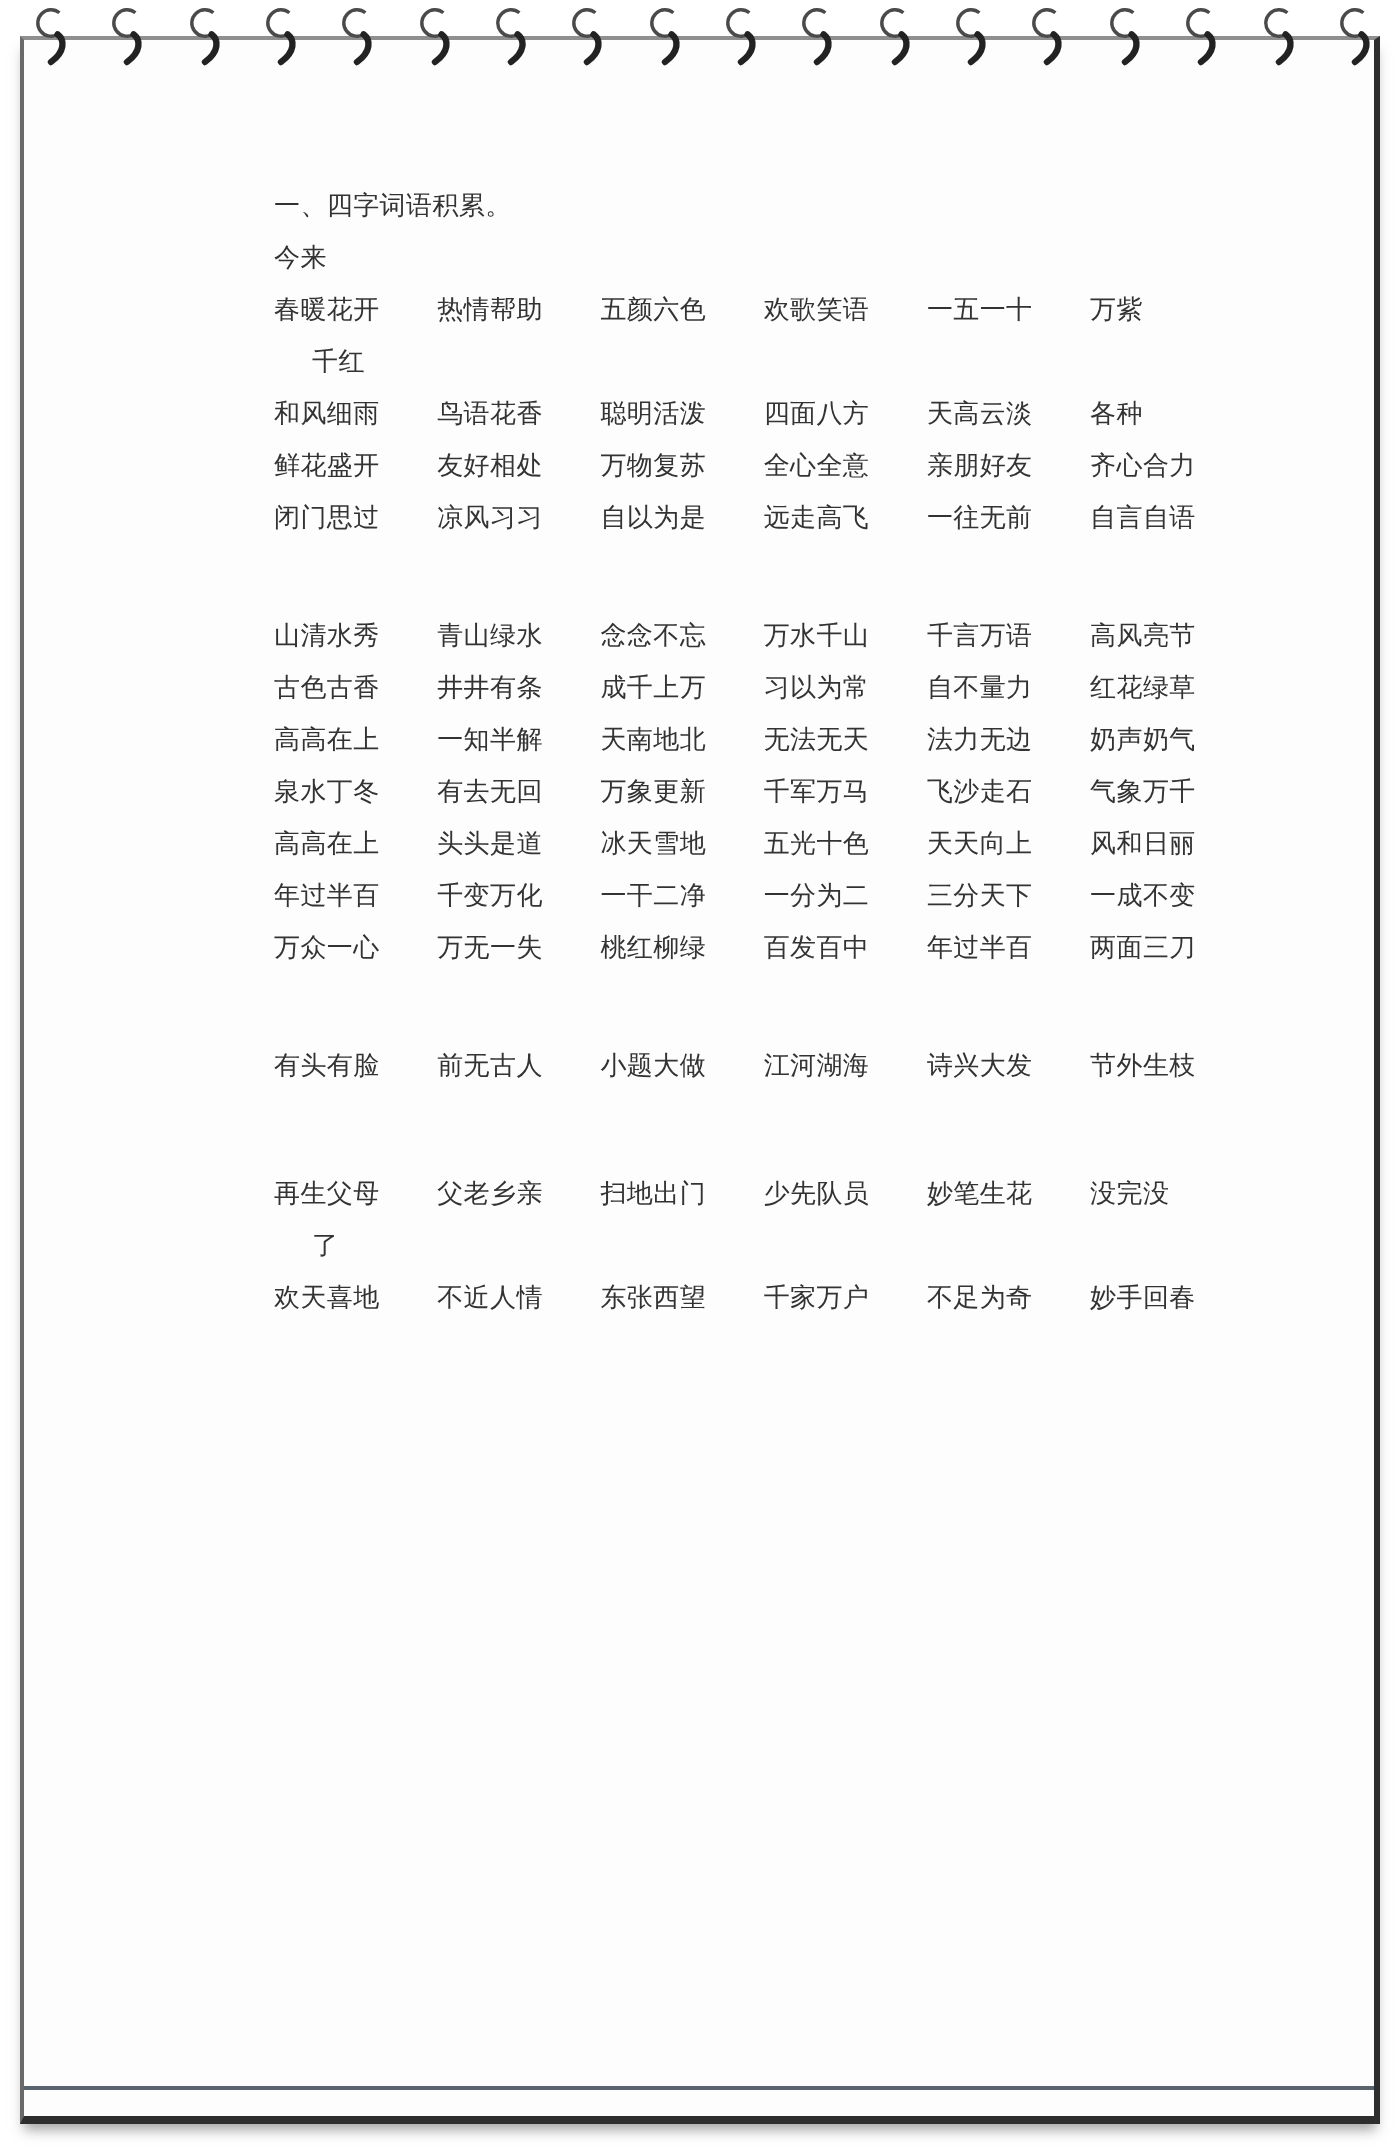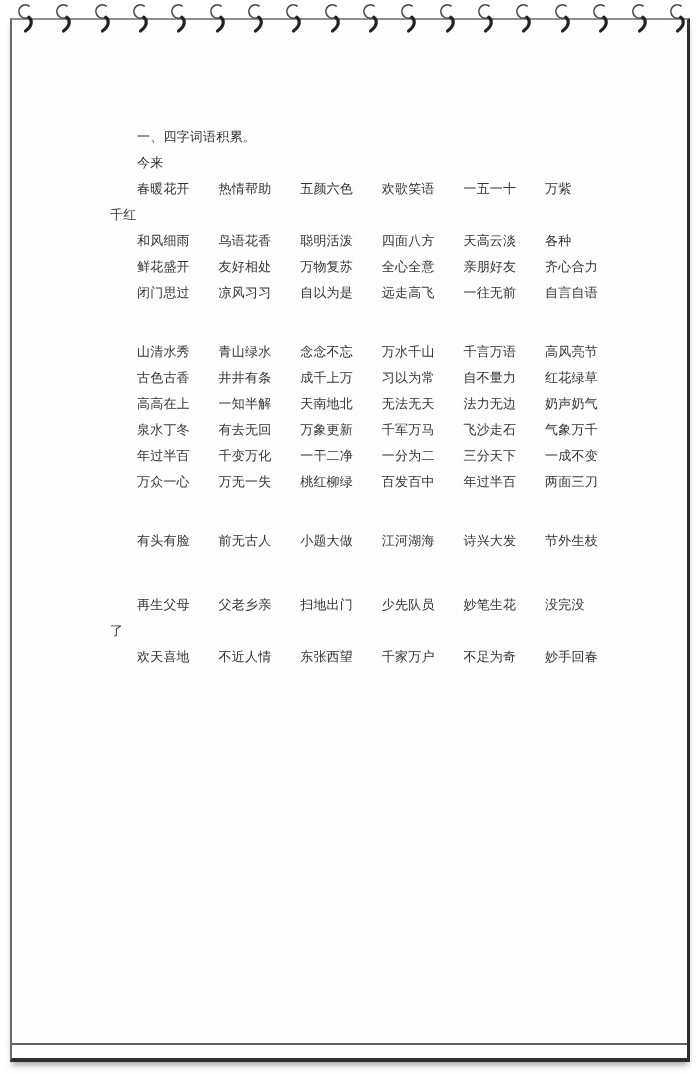--- a/index.html
+++ b/index.html
@@ -22,33 +22,33 @@
   }
   .rings {
     position:absolute; left:16px; top:2px;
     width:674px; height:36px;
     display:flex; justify-content:space-between;
     z-index:5; pointer-events:none;
   }
   .ring { width:22px; height:36px; display:block; }
   .content {
     position:absolute; left:0; top:0; right:0; bottom:0;
-    padding-top:104px;
+    padding-top:70px;
     font-size:13px; color:#333333;
     box-sizing:border-box;
   }
   .ln {
     line-height:26px;
     word-spacing:25px;
     white-space:pre;
     letter-spacing:0.2px;
   }
   .title { font-weight:400; }
   .ind   { padding-left:125px; }
-  .flush { padding-left:98px; }
+  .flush { padding-left:98px;margin-left:46px; }
   .g-t    { margin-top:3px; }
   .g-p    { }
   .g-big  { margin-top:33px; }
   .g-big2 { margin-top:38px; }
   .bottom-rule {
     position:absolute; left:0; right:0; bottom:13px;
     height:0; border-top:2px solid #59636d;
   }
 </style>
 </head>
@@ -60,20 +60,21 @@
     <div class="ln ind">今来</div>
     <div class="ln ind g-p">春暖花开 热情帮助 五颜六色 欢歌笑语 一五一十 万紫</div>
     <div class="ln flush">千红</div>
     <div class="ln ind g-p">和风细雨 鸟语花香 聪明活泼 四面八方 天高云淡 各种</div>
     <div class="ln ind g-p">鲜花盛开 友好相处 万物复苏 全心全意 亲朋好友 齐心合力</div>
     <div class="ln ind g-p">闭门思过 凉风习习 自以为是 远走高飞 一往无前 自言自语</div>
     <div class="ln ind g-big">山清水秀 青山绿水 念念不忘 万水千山 千言万语 高风亮节</div>
     <div class="ln ind g-p">古色古香 井井有条 成千上万 习以为常 自不量力 红花绿草</div>
     <div class="ln ind g-p">高高在上 一知半解 天南地北 无法无天 法力无边 奶声奶气</div>
     <div class="ln ind g-p">泉水丁冬 有去无回 万象更新 千军万马 飞沙走石 气象万千</div>
+    <div class="ln ind g-p">高高在上 头头是道 冰天雪地 五光十色 天天向上 风和日丽</div>
     <div class="ln ind g-p">年过半百 千变万化 一干二净 一分为二 三分天下 一成不变</div>
     <div class="ln ind g-p">万众一心 万无一失 桃红柳绿 百发百中 年过半百 两面三刀</div>
     <div class="ln ind g-big">有头有脸 前无古人 小题大做 江河湖海 诗兴大发 节外生枝</div>
     <div class="ln ind g-big2">再生父母 父老乡亲 扫地出门 少先队员 妙笔生花 没完没</div>
     <div class="ln flush">了</div>
     <div class="ln ind g-p">欢天喜地 不近人情 东张西望 千家万户 不足为奇 妙手回春</div>
   </div>
   <div class="bottom-rule"></div>
 </div>
 

